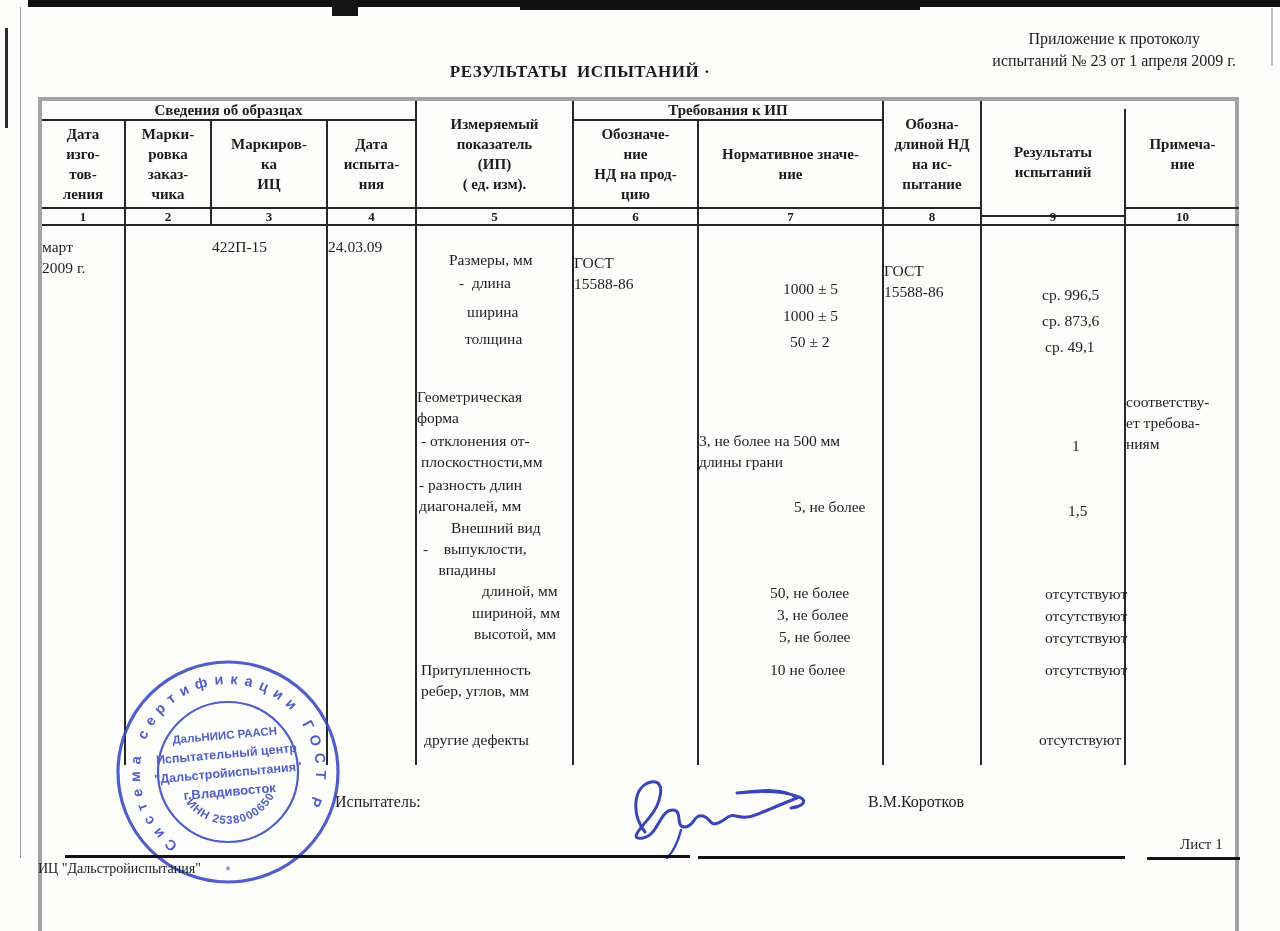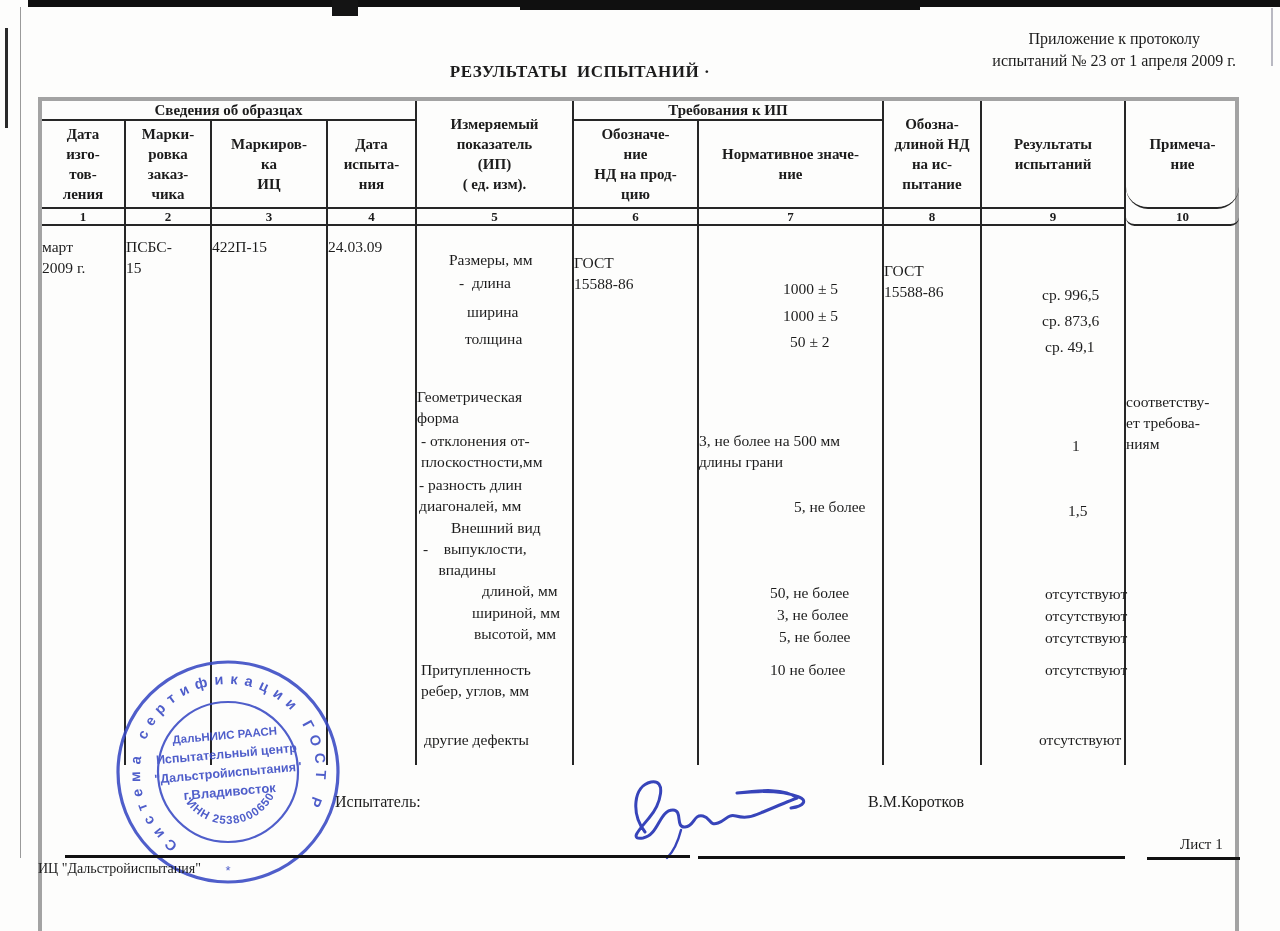--- a/index.html
+++ b/index.html
@@ -14,21 +14,21 @@
   .scan-right-edge{position:absolute;left:1271px;top:8px;width:2px;height:58px;background:#b9b9c2;}
   
   .appendix{position:absolute;right:44px;top:28px;text-align:center;font-size:16px;line-height:22px;white-space:pre-line;}
   .doc-title{position:absolute;left:0;right:120px;top:62px;text-align:center;font-weight:bold;
              font-size:17px;letter-spacing:.5px;white-space:pre;}
   
   .rtable{position:absolute;left:38px;top:97px;width:1201px;height:840px;border:4px solid #a3a3a3;box-sizing:border-box;}
   .cell{position:absolute;box-sizing:border-box;border-right:2px solid #262626;border-bottom:2px solid #262626;
         display:flex;align-items:center;justify-content:center;text-align:center;
         font-weight:bold;font-size:15px;line-height:20px;white-space:pre-line;}
-  .cell.nr{border-right:none;border-radius:22px;}
+  .cell.nr{border-right:none;}
   .numcell{font-size:13px;line-height:13px;}
   .bcell{position:absolute;box-sizing:border-box;border-right:2px solid #262626;}
   .bcell.nr{border-right:none;}
   .item{position:absolute;font-size:15.5px;line-height:21px;white-space:pre-line;}
   .item.ctr{left:0;right:0;text-align:left;}
   
   .tester-label{position:absolute;left:335px;top:793px;font-size:16px;}
   .tester-name{position:absolute;left:868px;top:793px;font-size:16px;}
   .rule{position:absolute;height:3px;background:#111;}
   .org-label{position:absolute;left:38px;top:861px;font-size:14px;}
@@ -78,43 +78,39 @@
     <div class="cell" style="left:532px;top:20px;width:125px;height:88px">Обозначе-
 ние
 НД на прод-
 цию</div>
     <div class="cell" style="left:657px;top:20px;width:185px;height:88px">Нормативное значе-
 ние</div>
     <div class="cell" style="left:842px;top:0;width:98px;height:108px">Обозна-
 длиной НД
 на  ис-
 пытание</div>
-    <div class="cell" style="left:940px;top:0;width:144px;height:108px">Результаты
+    <div class="cell" style="left:940px;top:8px;width:144px;height:108px">Результаты
 испытаний</div>
     <div class="cell nr" style="left:1084px;top:0;width:113px;height:108px">Примеча-
 ние</div>
 
     <div class="cell numcell" style="left:0;top:108px;width:84px;height:17px">1</div>
     <div class="cell numcell" style="left:84px;top:108px;width:86px;height:17px">2</div>
     <div class="cell numcell" style="left:170px;top:108px;width:116px;height:17px">3</div>
     <div class="cell numcell" style="left:286px;top:108px;width:89px;height:17px">4</div>
     <div class="cell numcell" style="left:375px;top:108px;width:157px;height:17px">5</div>
     <div class="cell numcell" style="left:532px;top:108px;width:125px;height:17px">6</div>
     <div class="cell numcell" style="left:657px;top:108px;width:185px;height:17px">7</div>
     <div class="cell numcell" style="left:842px;top:108px;width:98px;height:17px">8</div>
     <div class="cell numcell" style="left:940px;top:108px;width:144px;height:17px">9</div>
     <div class="cell numcell nr" style="left:1084px;top:108px;width:113px;height:17px">10</div>
 
     <div class="bcell" style="left:0;top:125px;width:84px;height:539px">
       <div class="item ctr" style="top:10px">март
 2009 г.</div>
-    </div>
-    <div class="bcell" style="left:84px;top:125px;width:86px;height:539px">
-      <div class="item ctr" style="top:10px">ПСБС-
-15</div>
     </div>
     <div class="bcell" style="left:170px;top:125px;width:116px;height:539px">
       <div class="item ctr" style="top:10px">422П-15</div>
     </div>
     <div class="bcell" style="left:286px;top:125px;width:89px;height:539px">
       <div class="item ctr" style="top:10px">24.03.09</div>
     </div>
     <div class="bcell" style="left:375px;top:125px;width:157px;height:539px">
       <div class="item" style="top:23px;left:32px">Размеры, мм</div>
       <div class="item" style="top:46px;left:42px">-&nbsp;&nbsp;длина</div>

